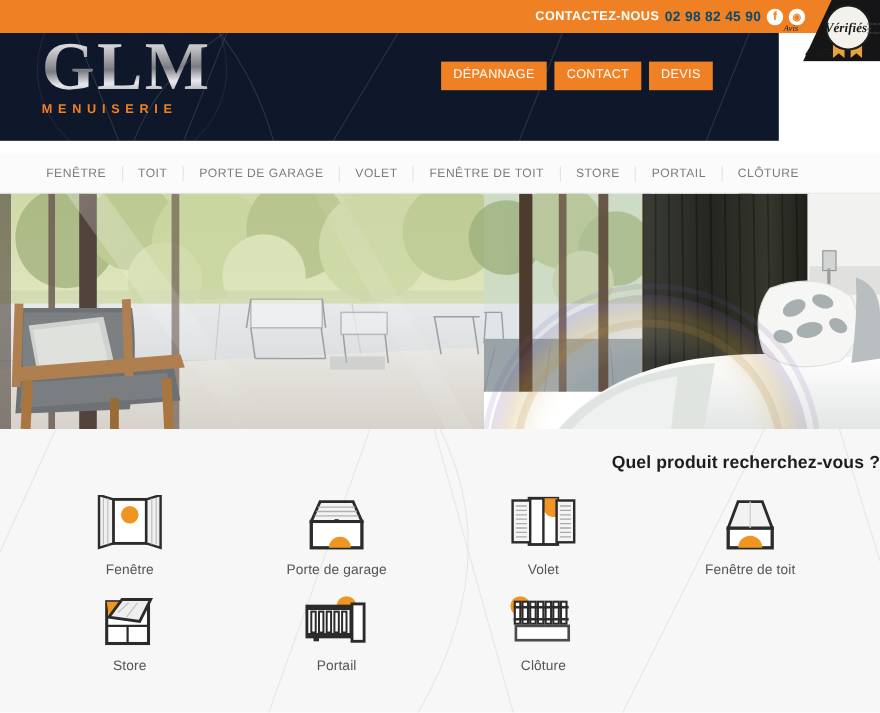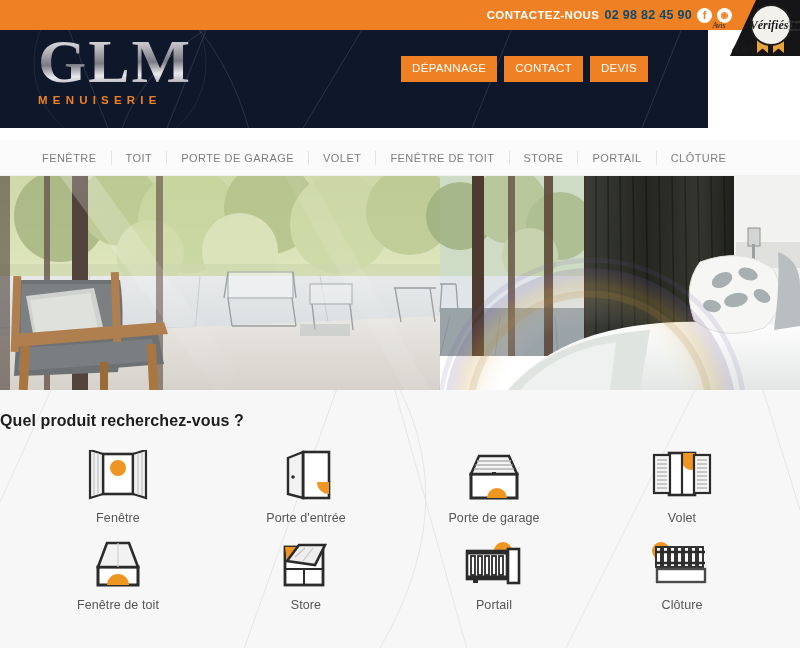--- a/index.html
+++ b/index.html
@@ -122,21 +122,21 @@
   .hero svg { display: block; }
 
   
   .products {
     position: absolute; top: 390px; left: 0; width: 800px; height: 258px;
     background: #f7f7f7; overflow: hidden;
   }
   .bg-lines { position: absolute; inset: 0; z-index: 0; }
   .prod-title {
     position: relative; z-index: 2;
-    text-align: left; font-size: 16px; color: #1d1d1d;
+    text-align: right; font-size: 16px; color: #1d1d1d;
     padding-top: 22px; letter-spacing: .1px;
   }
   .grid {
     position: relative; z-index: 2;
     display: grid; grid-template-columns: repeat(4, 1fr);
     row-gap: 6px; margin-top: 14px; padding: 0 24px;
   }
   .cell {
     display: flex; flex-direction: column; align-items: center;
     cursor: pointer;
@@ -418,32 +418,20 @@
               <line x1="7" y1="3" x2="7" y2="45"></line>
               <line x1="11" y1="3" x2="11" y2="45"></line>
               <line x1="51" y1="3" x2="51" y2="45"></line>
               <line x1="55" y1="3" x2="55" y2="45"></line>
             </g>
           </svg>
         </div>
         <span class="cell-lbl">Fenêtre</span>
       </div>
 
-      <div class="cell">
-        <div class="cell-ico">
-          <svg width="62" height="52" viewBox="0 0 62 52">
-            <rect x="28" y="2" width="26" height="46" fill="#fff" stroke="#2b2b2b" stroke-width="2.6"></rect>
-            <path d="M54 44 a12 12 0 0 1 -12 -12 l12 0 Z" fill="#ef9522"></path>
-            <path d="M28 2 L13 8 L13 44 L28 48 Z" fill="#f2f2f2" stroke="#2b2b2b" stroke-width="2.4"></path>
-            <circle cx="18" cy="27" r="1.8" fill="#2b2b2b"></circle>
-            <line x1="28" y1="2" x2="28" y2="48" stroke="#2b2b2b" stroke-width="2.4"></line>
-          </svg>
-        </div>
-        <span class="cell-lbl">Porte d'entrée</span>
-      </div>
 
       <div class="cell">
         <div class="cell-ico">
           <svg width="66" height="52" viewBox="0 0 66 52">
             <rect x="10" y="24" width="46" height="24" fill="#fff" stroke="#2b2b2b" stroke-width="3"></rect>
             <path d="M46 48 a10 10 0 0 0 -20 0 Z" fill="#ef9522"></path>
             <path d="M10 24 L18 6 L48 6 L56 24 Z" fill="#f4f4f4" stroke="#2b2b2b" stroke-width="2.6"></path>
             <g stroke="#b0b0b0" stroke-width="1.3">
               <line x1="16" y1="11" x2="50" y2="11"></line>
               <line x1="14.5" y1="15" x2="51.5" y2="15"></line>

